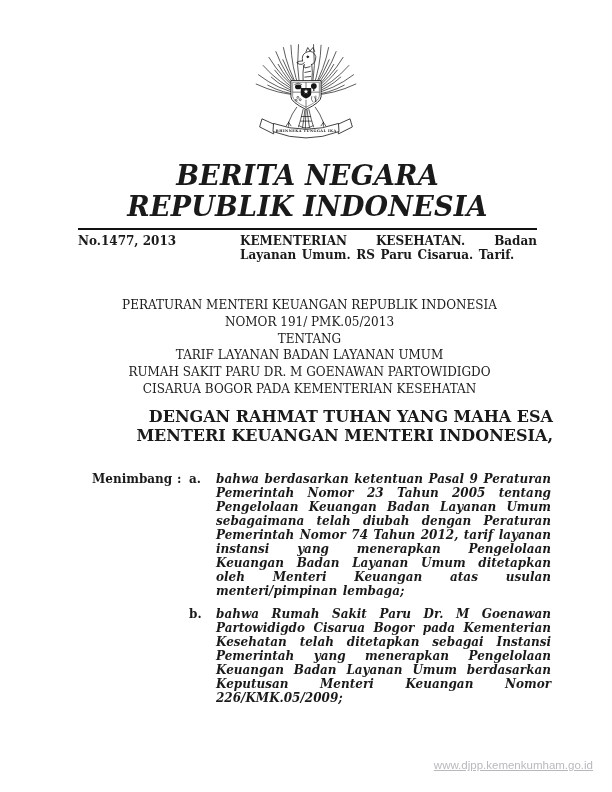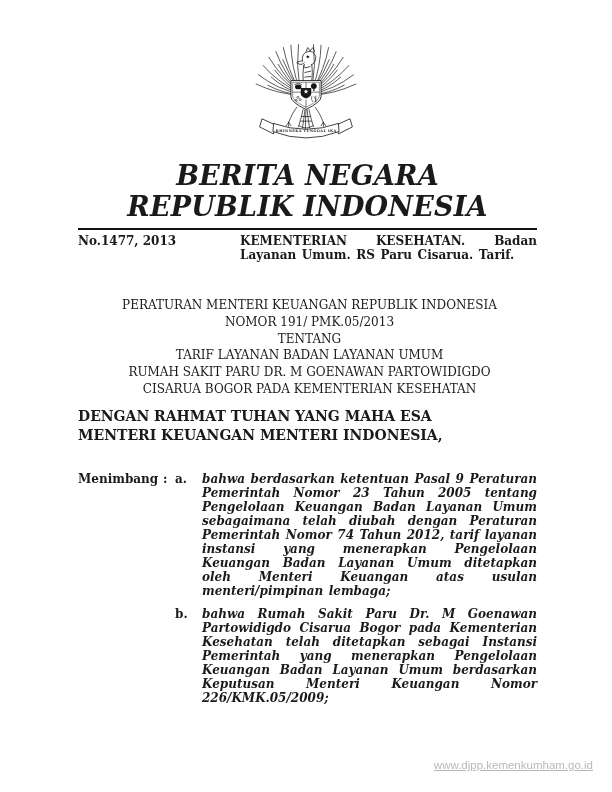--- a/index.html
+++ b/index.html
@@ -32,25 +32,25 @@
     position:absolute;top:234px;left:78px;width:459px;
     display:flex;font-size:12px;font-weight:bold;line-height:14px;
   }
   .issue-no{width:162px;flex:0 0 162px;}
   .issue-subject{flex:1;text-align:justify;word-spacing:0.12em;}
   .reg-heading{
     position:absolute;top:297px;left:80px;width:459px;
     text-align:center;font-weight:normal;font-size:12px;line-height:16.8px;
   }
   .invocation{
-    position:absolute;top:407px;left:78px;width:459px;
-    text-align:left;font-weight:bold;font-size:14px;line-height:19px;
+    position:absolute;top:407px;left:94px;width:459px;
+    text-align:right;font-weight:bold;font-size:16px;line-height:19px;
   }
   .considering{
-    position:absolute;top:472px;left:78px;width:459px;
+    position:absolute;top:472px;left:92px;width:459px;
     display:flex;font-size:12px;font-weight:bold;line-height:14px;
   }
   .c-label{flex:0 0 85px;}
   .c-colon{flex:0 0 12px;}
   .c-items{flex:1;}
   .c-item{display:flex;margin-bottom:9px;}
   .c-item:last-child{margin-bottom:0;}
   .c-marker{flex:0 0 27px;}
   .c-text{flex:1;text-align:justify;word-spacing:0.1em;font-style:italic;}
   .footer-link{

